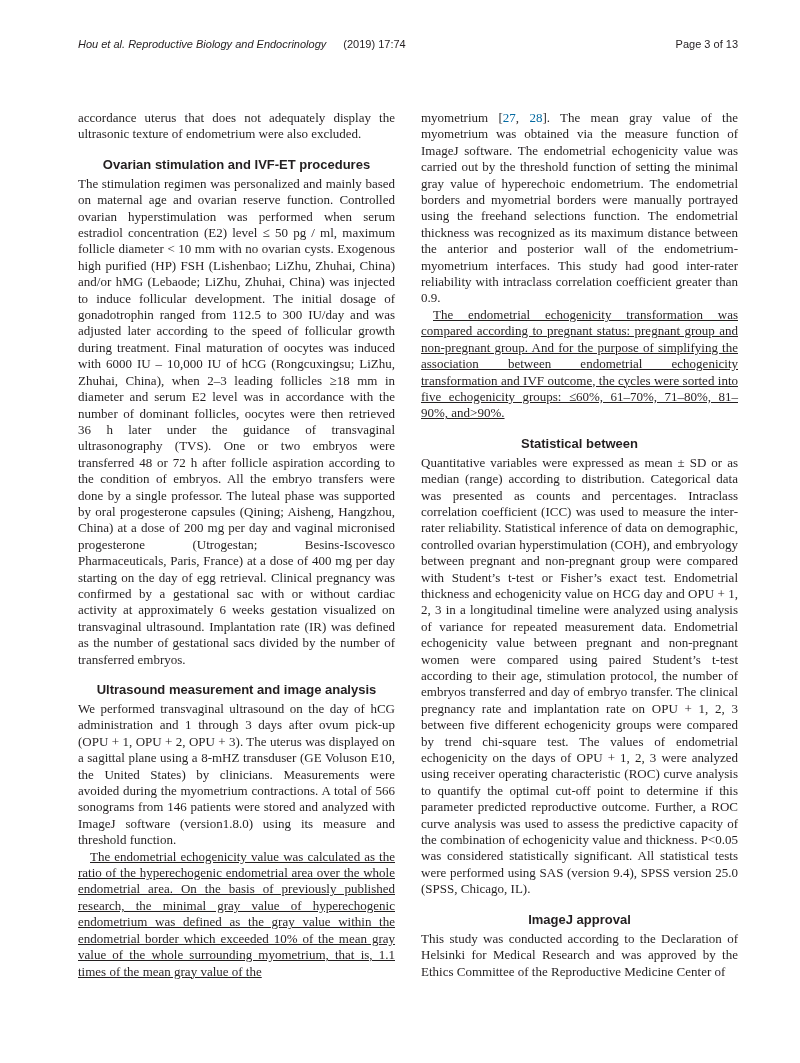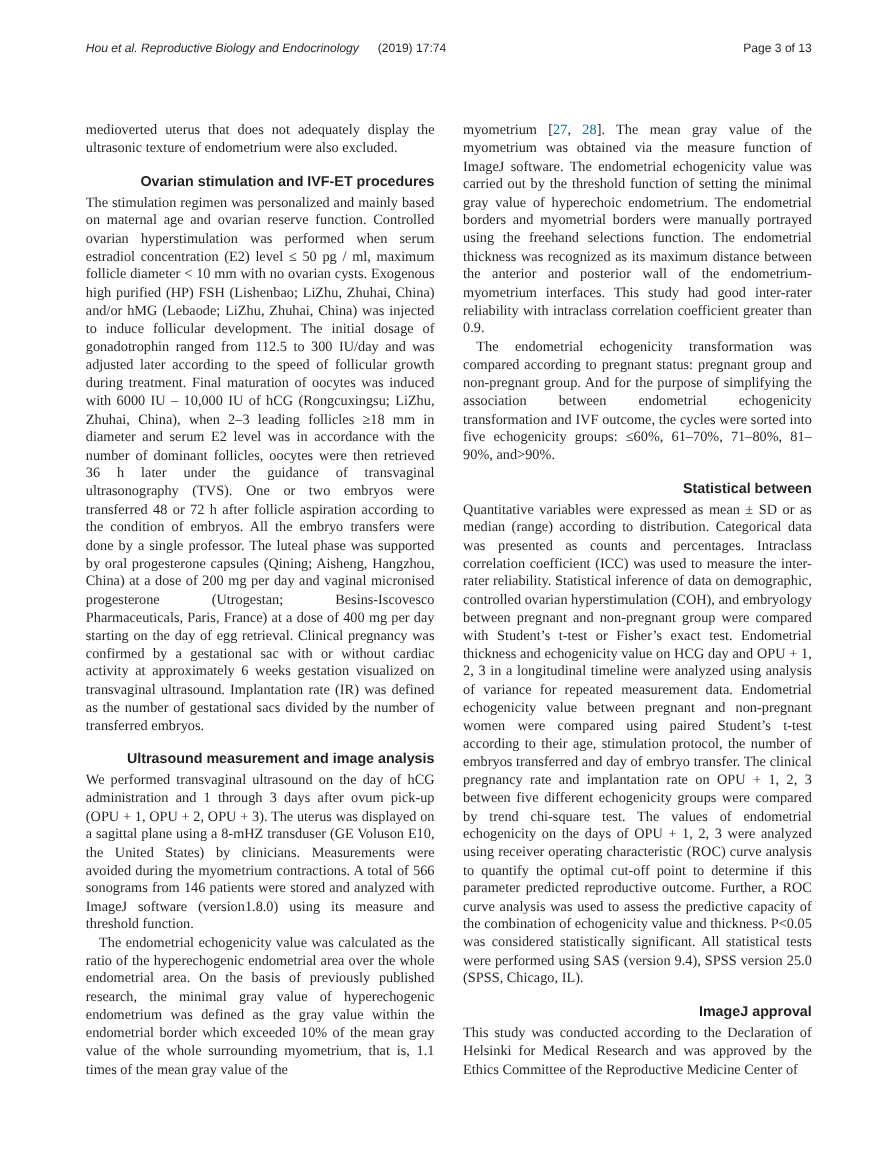--- a/index.html
+++ b/index.html
@@ -36,28 +36,28 @@
   .col{
     width:317px;
     font-size:13px;
     line-height:16.4px;
     text-align:justify;
     hyphens:auto;
   }
   .col p{
     margin:0;
   }
-  .col p.indent{text-indent:12px;}
+  .col p.indent{text-indent:12px;text-decoration:underline;}
   h2.section{
     font-family:"Liberation Sans", sans-serif;
     font-weight:bold;
     font-size:13px;
     line-height:16px;
     margin:14px 0 3px 0;
-    text-align:right;
+    text-align:center;
   }
   .ref-link{
     color:#0369a1;
     text-decoration:none;
     cursor:pointer;
   }
 </style>
 </head>
 <body>
 
@@ -67,21 +67,21 @@
     <span class="left-part">
       <span class="cite-italic">Hou et al. Reproductive Biology and Endocrinology</span>
       <span class="cite-issue">(2019) 17:74</span>
     </span>
     <span class="page-num">Page 3 of 13</span>
   </div>
 
   <div class="columns">
 
     <div class="col">
-      <p>medioverted uterus that does not adequately display the ultrasonic texture of endometrium were also excluded.</p>
+      <p>accordance uterus that does not adequately display the ultrasonic texture of endometrium were also excluded.</p>
       <h2 class="section">Ovarian stimulation and IVF-ET procedures</h2>
       <p>The stimulation regimen was personalized and mainly based on maternal age and ovarian reserve function. Controlled ovarian hyperstimulation was performed when serum estradiol concentration (E2) level ≤ 50 pg / ml, maximum follicle diameter &lt; 10 mm with no ovarian cysts. Exogenous high purified (HP) FSH (Lishenbao; LiZhu, Zhuhai, China) and/or hMG (Lebaode; LiZhu, Zhuhai, China) was injected to induce follicular development. The initial dosage of gonadotrophin ranged from 112.5 to 300 IU/day and was adjusted later according to the speed of follicular growth during treatment. Final maturation of oocytes was induced with 6000 IU – 10,000 IU of hCG (Rongcuxingsu; LiZhu, Zhuhai, China), when 2–3 leading follicles ≥18 mm in diameter and serum E2 level was in accordance with the number of dominant follicles, oocytes were then retrieved 36 h later under the guidance of transvaginal ultrasonography (TVS). One or two embryos were transferred 48 or 72 h after follicle aspiration according to the condition of embryos. All the embryo transfers were done by a single professor. The luteal phase was supported by oral progesterone capsules (Qining; Aisheng, Hangzhou, China) at a dose of 200 mg per day and vaginal micronised progesterone (Utrogestan; Besins-Iscovesco Pharmaceuticals, Paris, France) at a dose of 400 mg per day starting on the day of egg retrieval. Clinical pregnancy was confirmed by a gestational sac with or without cardiac activity at approximately 6 weeks gestation visualized on transvaginal ultrasound. Implantation rate (IR) was defined as the number of gestational sacs divided by the number of transferred embryos.</p>
       <h2 class="section">Ultrasound measurement and image analysis</h2>
       <p>We performed transvaginal ultrasound on the day of hCG administration and 1 through 3 days after ovum pick-up (OPU + 1, OPU + 2, OPU + 3). The uterus was displayed on a sagittal plane using a 8-mHZ transduser (GE Voluson E10, the United States) by clinicians. Measurements were avoided during the myometrium contractions. A total of 566 sonograms from 146 patients were stored and analyzed with ImageJ software (version1.8.0) using its measure and threshold function.</p>
       <p class="indent">The endometrial echogenicity value was calculated as the ratio of the hyperechogenic endometrial area over the whole endometrial area. On the basis of previously published research, the minimal gray value of hyperechogenic endometrium was defined as the gray value within the endometrial border which exceeded 10% of the mean gray value of the whole surrounding myometrium, that is, 1.1 times of the mean gray value of the</p>
     </div>
 
     <div class="col">
       <p><span>myometrium [</span><a class="ref-link">27</a><span>, </span><a class="ref-link">28</a><span>]. The mean gray value of the myometrium was obtained via the measure function of ImageJ software. The endometrial echogenicity value was carried out by the threshold function of setting the minimal gray value of hyperechoic endometrium. The endometrial borders and myometrial borders were manually portrayed using the freehand selections function. The endometrial thickness was recognized as its maximum distance between the anterior and posterior wall of the endometrium-myometrium interfaces. This study had good inter-rater reliability with intraclass correlation coefficient greater than 0.9.</span></p>
       <p class="indent">The endometrial echogenicity transformation was compared according to pregnant status: pregnant group and non-pregnant group. And for the purpose of simplifying the association between endometrial echogenicity transformation and IVF outcome, the cycles were sorted into five echogenicity groups: ≤60%, 61–70%, 71–80%, 81–90%, and&gt;90%.</p>

